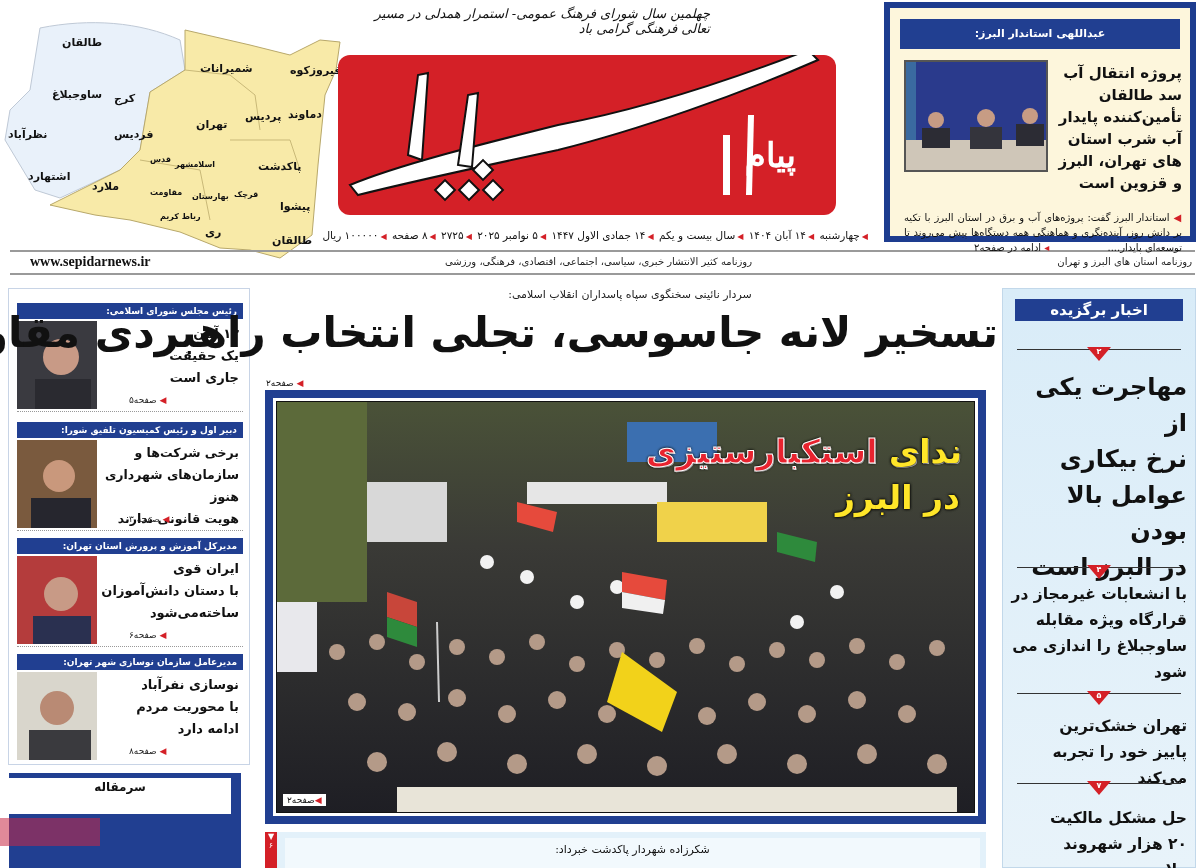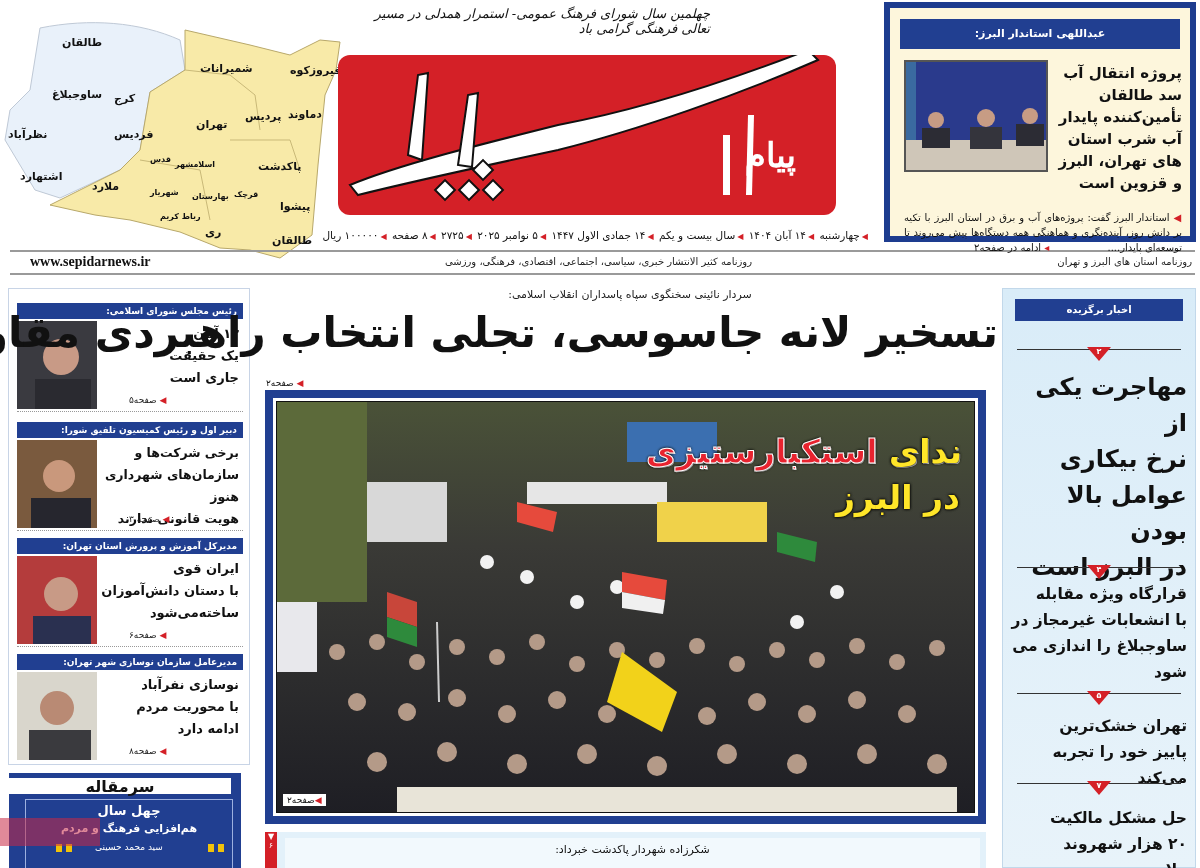--- a/index.html
+++ b/index.html
@@ -44,21 +44,21 @@
   .card { position: absolute; left: 8px; width: 226px; }
   .card .kick { height: 16px; background: #213f91; color: #fff; direction: rtl; text-align: right; padding-right: 6px;
     font-size: 9px; font-weight: bold; line-height: 16px; }
   .card .ph { position: absolute; left: 0; top: 18px; width: 80px; height: 88px; overflow: hidden; }
   .card .txt { position: absolute; left: 84px; right: 4px; top: 20px; direction: rtl; text-align: right; font-size: 13px; font-weight: bold; line-height: 22px; }
   .card .pg { position: absolute; left: 112px; top: 92px; direction: rtl; font-size: 9px; color: #222; }
   .card .pg .tri { color: #d42027; }
   .card .sep { position: absolute; left: 0; right: 0; top: 108px; border-top: 1px dotted #999; }
 
   .editorial { position: absolute; left: 9px; top: 773px; width: 232px; height: 95px; background: #213f91; }
-  .editorial .title { position: absolute; left: 0; right: 10px; top: 5px; height: 16px; background: #fff; text-align: center; direction: rtl; font-size: 16px; font-weight: bold; line-height: 18px; }
+  .editorial .title { position: absolute; left: 0; right: 10px; top: 5px; height: 36px; background: #fff; text-align: center; direction: rtl; font-size: 12px; font-weight: bold; line-height: 18px; }
   .editorial .body { position: absolute; left: 16px; right: 8px; top: 26px; bottom: 0; border: 1px solid #9db0e0; border-bottom: none; }
   .editorial .l1 { position: absolute; left: 0; right: 0; top: 3px; text-align: center; color: #fff; font-size: 13px; font-weight: bold; direction: rtl; }
   .editorial .l2 { position: absolute; left: 0; right: 0; top: 22px; text-align: center; color: #fff; font-size: 11px; font-weight: bold; direction: rtl; }
   .editorial .l3 { position: absolute; left: 0; right: 0; top: 42px; text-align: center; color: #fff; font-size: 9px; direction: rtl; }
   .editorial .q { position: absolute; width: 6px; height: 8px; background: #f0c20a; }
   .watermark { position: absolute; left: 0; top: 818px; width: 100px; height: 28px; background: rgba(200,40,70,.55); }
 
   
   .super { position: absolute; left: 260px; top: 288px; width: 740px; direction: rtl; text-align: center; font-size: 11px; color: #222; }
   .main-head { position: absolute; left: 262px; top: 308px; width: 736px; direction: rtl; text-align: center; font-size: 42px; font-weight: bold; color: #111;
@@ -77,21 +77,21 @@
   .photo-pg { position: absolute; left: 6px; bottom: 6px; background: #fff; font-size: 9px; direction: rtl; padding: 1px 4px; }
   .photo-pg .tri { color: #d42027; }
 
   .bottom-news { position: absolute; left: 265px; top: 832px; width: 721px; height: 36px; background: #e3f1fa; }
   .bottom-news .tab { position: absolute; left: 0; top: 0; width: 12px; height: 36px; background: #d42027; color: #fff; font-size: 8px; text-align: center; }
   .bottom-news .inner { position: absolute; left: 20px; right: 6px; top: 6px; height: 32px; background: #f2f9fd; direction: rtl; text-align: center; font-size: 11px; line-height: 24px; }
 
   
   .rightcol { position: absolute; left: 1002px; top: 288px; width: 194px; height: 580px; background: linear-gradient(#d9ecf8, #e8f3fa); border: 1px solid #c2d8ea; }
   .rightcol .hdr { position: absolute; left: 12px; right: 12px; top: 10px; height: 22px; background: #213f91; color: #fff; direction: rtl; text-align: center;
-    font-size: 10px; font-weight: bold; line-height: 22px; }
+    font-size: 15px; font-weight: bold; line-height: 22px; }
   .divider { position: absolute; left: 14px; right: 14px; height: 0; border-top: 1px solid #333; }
   .pg-badge { position: absolute; left: 50%; margin-left: -12px; width: 0; height: 0; border-left: 12px solid transparent; border-right: 12px solid transparent; border-top: 14px solid #d42027; }
   .pg-num { position: absolute; left: 50%; width: 20px; margin-left: -10px; text-align: center; color: #fff; font-size: 8px; font-weight: bold; }
   .rnews { position: absolute; left: 8px; right: 8px; direction: rtl; text-align: right; font-weight: bold; color: #111; }
   .rnews.big { font-size: 24px; line-height: 36px; }
   .rnews.mid { font-size: 15.5px; line-height: 26px; }
 </style>
 </head>
 <body>
 
@@ -101,30 +101,30 @@
     <path d="M185,30 L250,45 L290,55 L320,40 L340,42 L336,70 L325,95 L318,165 L312,235 L280,258 L250,250 L220,248 L180,232 L130,220 L95,215 L50,205 L120,170 L140,150 L150,92 L185,70 Z" fill="#f8eaa8" stroke="#b8a86a" stroke-width="1"></path>
     <path d="M185,70 L230,75 L255,95 L260,130" fill="none" stroke="#c9b978" stroke-width="1"></path>
     <path d="M230,140 L290,140 L300,170" fill="none" stroke="#c9b978" stroke-width="1"></path>
     <path d="M140,160 L200,170 L210,220" fill="none" stroke="#c9b978" stroke-width="1"></path>
   </svg>
   <span class="map-label" style="left:62px;top:36px">طالقان</span>
   <span class="map-label" style="left:52px;top:88px">ساوجبلاغ</span>
   <span class="map-label" style="left:114px;top:92px">کرج</span>
   <span class="map-label" style="left:8px;top:128px">نظرآباد</span>
   <span class="map-label" style="left:114px;top:128px">فردیس</span>
-  <span class="map-label" style="left:20px;top:170px">اشتهارد</span>
+  <span class="map-label" style="left:28px;top:170px">اشتهارد</span>
   <span class="map-label" style="left:290px;top:64px">فیروزکوه</span>
   <span class="map-label" style="left:200px;top:62px">شمیرانات</span>
   <span class="map-label" style="left:288px;top:108px">دماوند</span>
   <span class="map-label" style="left:245px;top:110px">پردیس</span>
   <span class="map-label" style="left:196px;top:118px">تهران</span>
   <span class="map-label sm" style="left:150px;top:155px">قدس</span>
   <span class="map-label sm" style="left:175px;top:160px">اسلامشهر</span>
   <span class="map-label" style="left:92px;top:180px">ملارد</span>
-  <span class="map-label sm" style="left:150px;top:188px">شهریار</span>
+  <span class="map-label sm" style="left:150px;top:188px">مقاومت</span>
   <span class="map-label sm" style="left:192px;top:192px">بهارستان</span>
   <span class="map-label sm" style="left:160px;top:212px">رباط کریم</span>
   <span class="map-label sm" style="left:234px;top:190px">قرچک</span>
   <span class="map-label" style="left:258px;top:160px">پاکدشت</span>
   <span class="map-label" style="left:280px;top:200px">پیشوا</span>
   <span class="map-label" style="left:205px;top:226px">ری</span>
   <span class="map-label" style="left:272px;top:234px">طالقان</span>
 </div>
 
 <div class="tagline">چهلمین سال شورای فرهنگ عمومی- استمرار همدلی در مسیر تعالی فرهنگی گرامی باد</div>
@@ -249,29 +249,20 @@
       <div>نوسازی نفرآباد</div>
       <div>با محوریت مردم</div>
       <div>ادامه دارد</div>
     </div>
     <div class="pg"><span class="tri">◀ </span><span>صفحه۸</span></div>
   </div>
 </div>
 
 <div class="editorial">
   <div class="title">سرمقاله</div>
-  <div class="body">
-    <div class="l1">چهل سال</div>
-    <div class="l2">هم‌افزایی فرهنگ و مردم</div>
-    <div class="l3">سید محمد حسینی</div>
-    <span class="q" style="left:30px;top:44px"></span>
-    <span class="q" style="left:40px;top:44px"></span>
-    <span class="q" style="left:182px;top:44px"></span>
-    <span class="q" style="left:192px;top:44px"></span>
-  </div>
 </div>
 <div class="watermark"></div>
 
 <div class="super">سردار نائینی سخنگوی سپاه پاسداران انقلاب اسلامی:</div>
 <div class="main-head">تسخیر لانه جاسوسی، تجلی انتخاب راهبردی مقاومت بود</div>
 <div class="main-pg"><span class="tri">◀ </span><span>صفحه۲</span></div>
 
 <div class="photo-frame">
   <div class="photo-inner"></div>
   <div class="crowd">
@@ -374,22 +365,22 @@
     <div>مهاجرت یکی از</div>
     <div>نرخ بیکاری</div>
     <div>عوامل بالا بودن</div>
     <div>در البرز است</div>
   </div>
 
   <div class="divider" style="top:278px"></div>
   <div class="pg-badge" style="top:276px"></div>
   <div class="pg-num" style="top:276px">۴</div>
   <div class="rnews mid" style="top:292px">
+    <div>با انشعابات غیرمجاز در</div>
     <div>قرارگاه ویژه مقابله</div>
-    <div>با انشعابات غیرمجاز در</div>
     <div>ساوجبلاغ را اندازی می شود</div>
   </div>
 
   <div class="divider" style="top:404px"></div>
   <div class="pg-badge" style="top:402px"></div>
   <div class="pg-num" style="top:402px">۵</div>
   <div class="rnews mid" style="top:424px">
     <div>تهران خشک‌ترین</div>
     <div>پاییز خود را تجربه می‌کند</div>
   </div>

